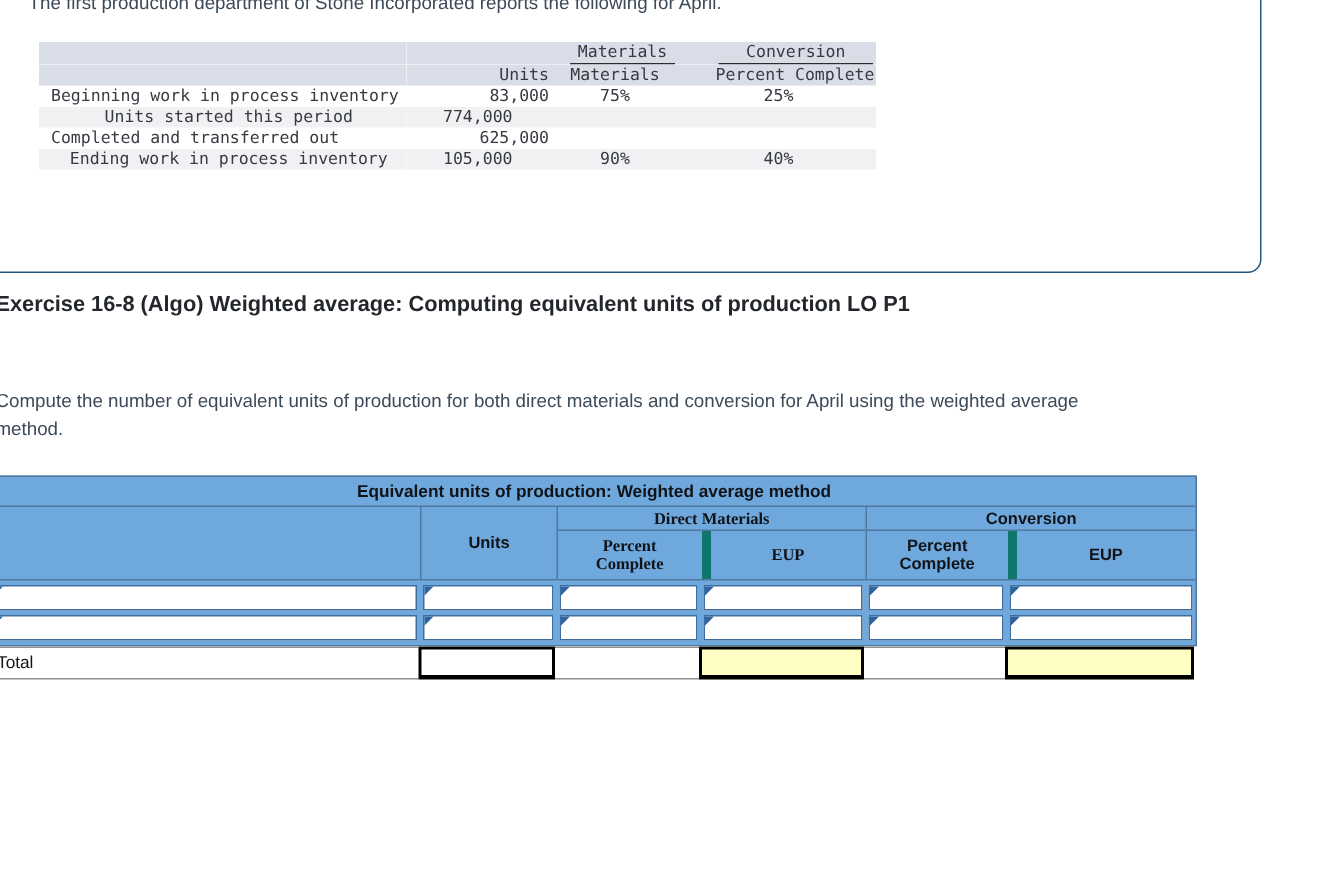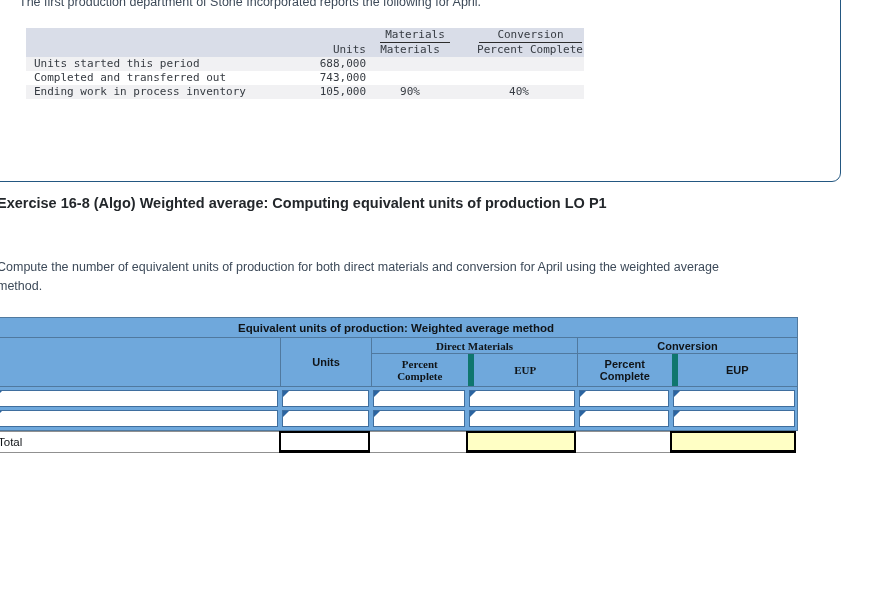--- a/index.html
+++ b/index.html
@@ -33,21 +33,21 @@
   .col-label { width: 245px; }
   .col-units { width: 95px; }
   .col-dm    { width: 88px; }
   .col-conv  { width: 130px; }
   .t-center { text-align: center; }
   .t-right  { text-align: right; }
   .cell-label { padding-left: 8px !important; }
   .ul-dm   { margin: 0 4px 0 14px; border-bottom: 1px solid #2c2c2c; text-align: center; }
   .ul-conv { margin: 0 2px 0 25px; border-bottom: 1px solid #2c2c2c; text-align: center; }
   .conv-head { padding-left: 22px !important; text-align: center; }
-  .row-alt td { background: #f1f1f3; }
+  .row-alt td { background: #f1f1f3; text-align: center; }
 
   
   .ex-title {
     position: absolute; left: -3px; top: 195px;
     font-size: 14.5px; font-weight: 700; color: #23272b;
   }
   .ex-instr {
     position: absolute; left: -3px; top: 258px;
     font-size: 12.5px; color: #3d4a59; line-height: 18.5px;
   }
@@ -130,29 +130,35 @@
           </td>
       </tr>
       <tr>
         <td></td>
         <td class="t-right">Units</td>
         <td class="t-center">Materials</td>
         <td class="conv-head">Percent Complete</td>
       </tr>
     </thead>
     <tbody>
+      <tr>
+        <td class="cell-label">Beginning work in process inventory</td>
+        <td class="t-right">83,000</td>
+        <td class="t-center">75%</td>
+        <td class="t-center">25%</td>
+      </tr>
       <tr class="row-alt">
         <td class="cell-label">Units started this period</td>
-        <td class="t-right">688,000</td>
+        <td class="t-right">774,000</td>
         <td class="t-center"></td>
         <td class="t-center"></td>
       </tr>
       <tr>
         <td class="cell-label">Completed and transferred out</td>
-        <td class="t-right">743,000</td>
+        <td class="t-right">625,000</td>
         <td class="t-center"></td>
         <td class="t-center"></td>
       </tr>
       <tr class="row-alt">
         <td class="cell-label">Ending work in process inventory</td>
         <td class="t-right">105,000</td>
         <td class="t-center">90%</td>
         <td class="t-center">40%</td>
       </tr>
     </tbody>

